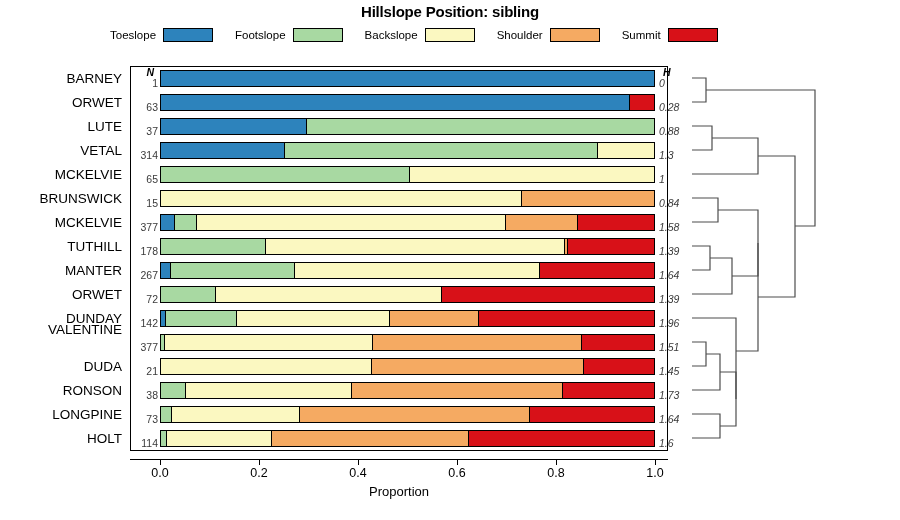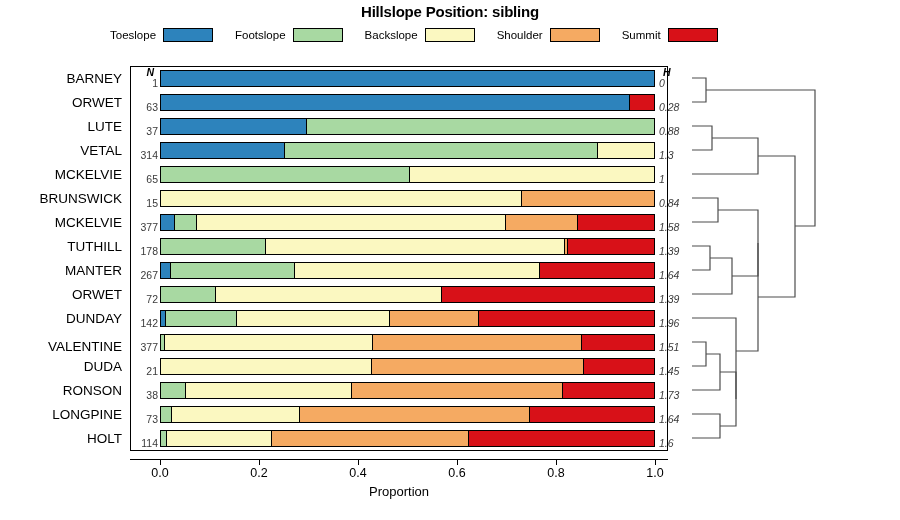--- a/index.html
+++ b/index.html
@@ -248,21 +248,21 @@
     <div class="row-label" style="top: 29.5px; text-align: center;">ORWET</div>
     <div class="row-label" style="top: 53.5px;">LUTE</div>
     <div class="row-label" style="top: 77.5px;">VETAL</div>
     <div class="row-label" style="top: 101.5px;">MCKELVIE</div>
     <div class="row-label" style="top: 125.5px;">BRUNSWICK</div>
     <div class="row-label" style="top: 149.5px;">MCKELVIE</div>
     <div class="row-label" style="top: 173.5px;">TUTHILL</div>
     <div class="row-label" style="top: 197.5px;">MANTER</div>
     <div class="row-label" style="top: 221.5px;">ORWET</div>
     <div class="row-label" style="top: 245.5px;">DUNDAY</div>
-    <div class="row-label" style="top: 274px;">VALENTINE</div>
+    <div class="row-label" style="top: 257px;">VALENTINE</div>
     <div class="row-label" style="top: 293.5px;">DUDA</div>
     <div class="row-label" style="top: 317.5px;">RONSON</div>
     <div class="row-label bold" style="top: 341.5px;">LONGPINE</div>
     <div class="row-label" style="top: 365.5px;">HOLT</div>
   </div>
 
 <div id="plot-box"></div>
 
 <div id="n-column">
   <div id="n-header" style="top: 0px;">N</div>

